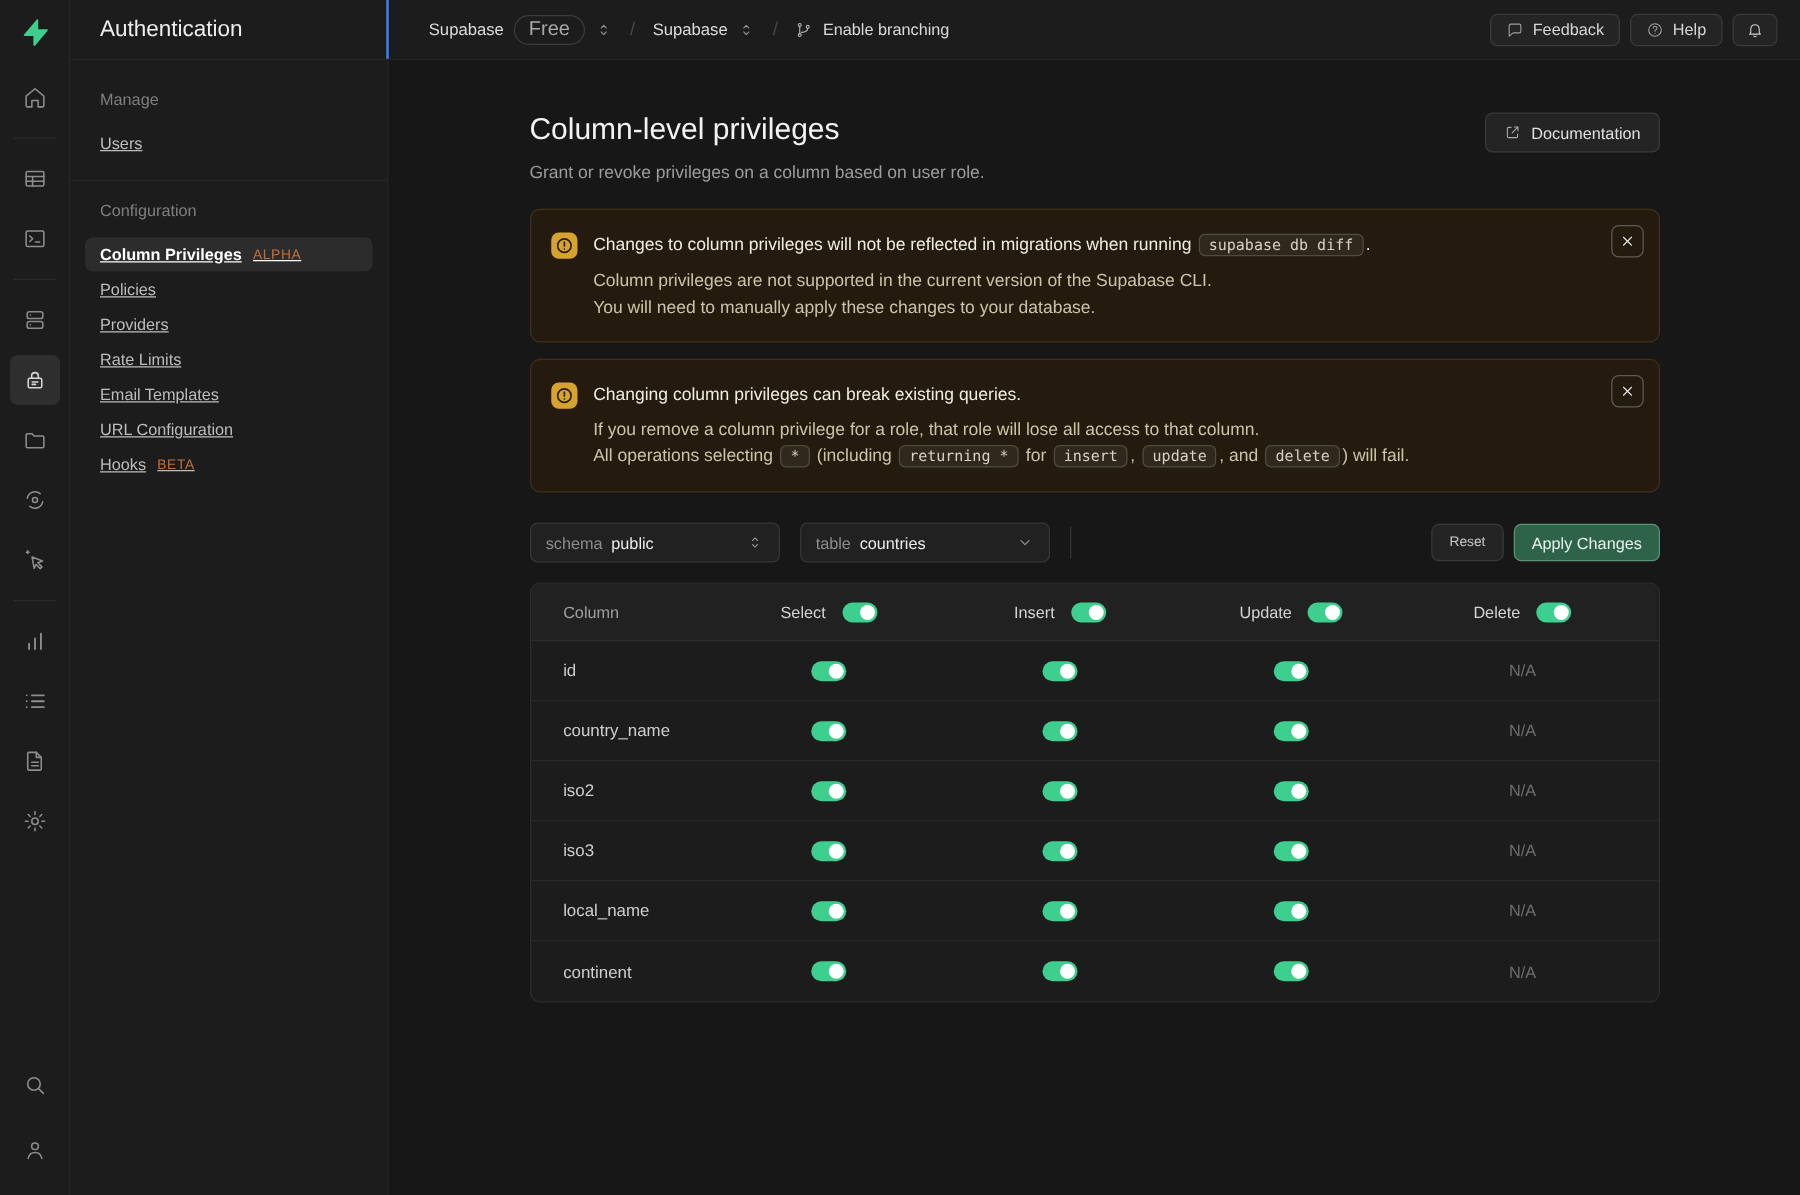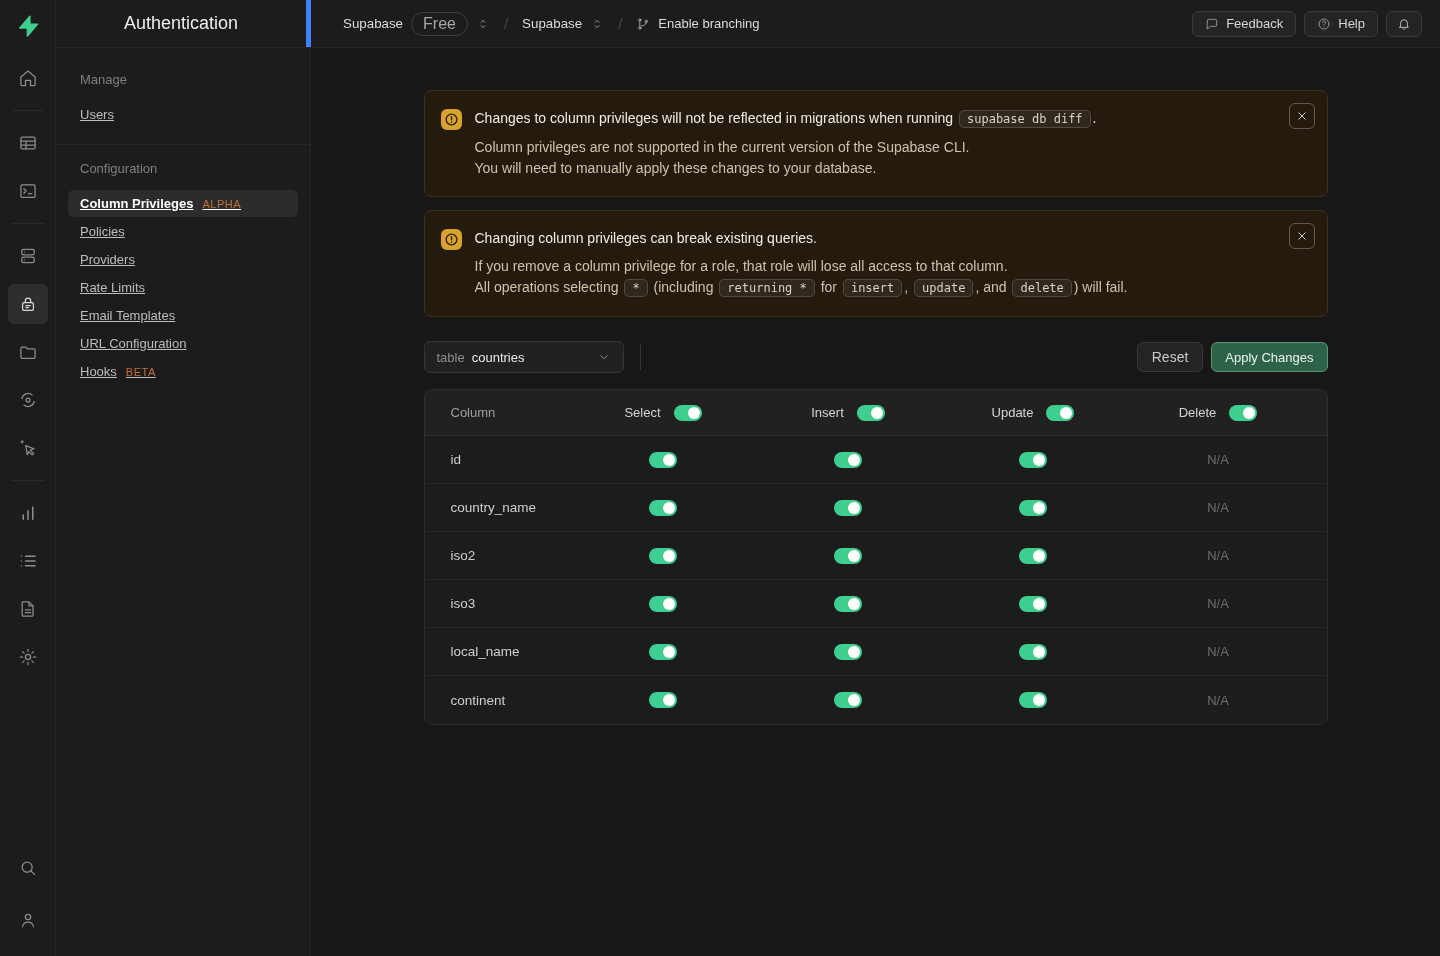--- a/index.html
+++ b/index.html
@@ -21,21 +21,21 @@
   .rail-item { width:40px; height:40px; margin:4px 0; display:flex; align-items:center; justify-content:center;
                border-radius:6px; color:#8d8d8d; }
   .rail-item.active { background:#2e2e2e; color:#d6d6d6; }
   .rail-divider { width:34px; height:1px; background:#2a2a2a; margin:8px 0; }
   .rail-bottom { margin-top:auto; display:flex; flex-direction:column; align-items:center; }
   .rail-bottom .rail-item { margin:6px 0; }
 
   
   .shell { flex:1; display:flex; flex-direction:column; min-width:0; }
   .topline { height:48px; flex:none; display:flex; background:#1c1c1c; border-bottom:1px solid #262626; }
-  .sidebar-head { width:255px; flex:none; display:flex; align-items:center; padding:0 24px; border-right:5px solid #3b82f6;justify-content:center; }
+  .sidebar-head { width:255px; flex:none; display:flex; align-items:center; padding:0 24px; border-right:2px solid #3b82f6; }
   .app-title { font-size:18px; font-weight:400; color:#ededed; }
 
   .topbar { flex:1; display:flex; align-items:center; justify-content:space-between; padding:0 18px 0 32px; min-width:0; }
   .crumbs { display:flex; align-items:center; font-size:13px; color:#dcdcdc; }
   .crumb { display:flex; align-items:center; gap:8px; }
   .plan-badge { border:1px solid #3c3c3c; border-radius:999px; padding:2px 11px; font-size:16px; color:#a8a8a8; }
   .chev-updown { color:#9a9a9a; }
   .slash { color:#474747; font-size:15px; margin:0 14px; }
   .branch-btn { display:flex; align-items:center; gap:8px; color:#dcdcdc; font-size:13px; }
   .topbar-actions { display:flex; align-items:center; gap:8px; }
@@ -82,21 +82,21 @@
   
   .filters { display:flex; align-items:center; gap:16px; margin:24px 0 16px; }
   .select { height:32px; width:200px; display:flex; align-items:center; gap:7px; padding:0 12px;
             background:#212121; border:1px solid #363636; border-radius:6px; font-size:13px; }
   .select .lbl { color:#8d8d8d; }
   .select .val { color:#ececec; }
   .select .chev { margin-left:auto; color:#9a9a9a; }
   .v-divider { width:1px; height:26px; background:#343434; }
   .filters-right { margin-left:auto; display:flex; gap:8px; }
   .btn-reset { height:30px; padding:0 14px; background:#242424; border:1px solid #383838;
-               border-radius:6px; color:#c9c9c9; font-size:14px; }
+               border-radius:6px; color:#c9c9c9; font-size:11px; }
   .btn-apply { height:30px; padding:0 13px; background:#2e6349; border:1px solid #5a9377;
                border-radius:6px; color:#eaf3ee; font-size:13px; }
 
   
   .ptable { border:1px solid #2d2d2d; border-radius:8px; overflow:hidden; background:#1c1c1c; }
   .ptable-header { display:grid; grid-template-columns:130px repeat(4,1fr); align-items:center;
                    height:46px; padding:0 16px; background:#212121; border-bottom:1px solid #2d2d2d; }
   .ph-col { font-size:13px; color:#9f9f9f; padding-left:10px; }
   .ph-priv { display:flex; align-items:center; justify-content:center; gap:13px; font-size:13px; color:#d4d4d4; }
   .prow { display:grid; grid-template-columns:130px repeat(4,1fr); align-items:center;
@@ -335,20 +335,34 @@
           </button>
           <button class="side-item">
             <span>Hooks</span>
             <span class="side-badge">BETA</span>
           </button>
         </nav>
 
       <main class="main">
         <div class="content">
 
+          <div class="page-head">
+            <div>
+              <h2 class="page-title">Column-level privileges</h2>
+              <div class="page-sub">Grant or revoke privileges on a column based on user role.</div>
+            </div>
+            <button class="doc-btn">
+              <span class="ic">
+                  <svg width="14" height="14" viewBox="0 0 24 24" fill="none" stroke="currentColor" stroke-width="1.5" stroke-linecap="round" stroke-linejoin="round">
+                    <path d="M10 5H6.5A1.5 1.5 0 0 0 5 6.5v11A1.5 1.5 0 0 0 6.5 19h11a1.5 1.5 0 0 0 1.5-1.5V14M14.5 4.5H19.5V9.5M19 5l-7.5 7.5"></path>
+                  </svg>
+                </span>
+              <span>Documentation</span>
+            </button>
+          </div>
 
           <div id="banners">
               <div class="banner">
                 <div class="warn-chip">
                   <svg width="15" height="15" viewBox="0 0 24 24" fill="none" stroke="currentColor" stroke-width="2.1" stroke-linecap="round">
                     <circle cx="12" cy="12" r="8.6"></circle>
                     <path d="M12 7.6v5M12 16.4h.01"></path>
                   </svg>
                 </div>
                 <div>
@@ -380,20 +394,29 @@
                   <span>
                     <svg width="14" height="14" viewBox="0 0 24 24" fill="none" stroke="currentColor" stroke-width="1.5" stroke-linecap="round" stroke-linejoin="round">
                       <path d="M6.5 6.5l11 11M17.5 6.5l-11 11"></path>
                     </svg>
                   </span>
                 </button>
               </div>
             </div>
 
           <div class="filters">
+            <button class="select">
+              <span class="lbl">schema</span>
+              <span class="val">public</span>
+              <span class="chev">
+                  <svg width="14" height="14" viewBox="0 0 24 24" fill="none" stroke="currentColor" stroke-width="1.5" stroke-linecap="round" stroke-linejoin="round">
+                    <path d="M8.5 9.3 12 5.8l3.5 3.5M8.5 14.7 12 18.2l3.5-3.5"></path>
+                  </svg>
+                </span>
+            </button>
             <button class="select">
               <span class="lbl">table</span>
               <span class="val">countries</span>
               <span class="chev">
                   <svg width="14" height="14" viewBox="0 0 24 24" fill="none" stroke="currentColor" stroke-width="1.5" stroke-linecap="round" stroke-linejoin="round">
                     <path d="M6.5 9.5 12 15l5.5-5.5"></path>
                   </svg>
                 </span>
             </button>
             <span class="v-divider"></span>

